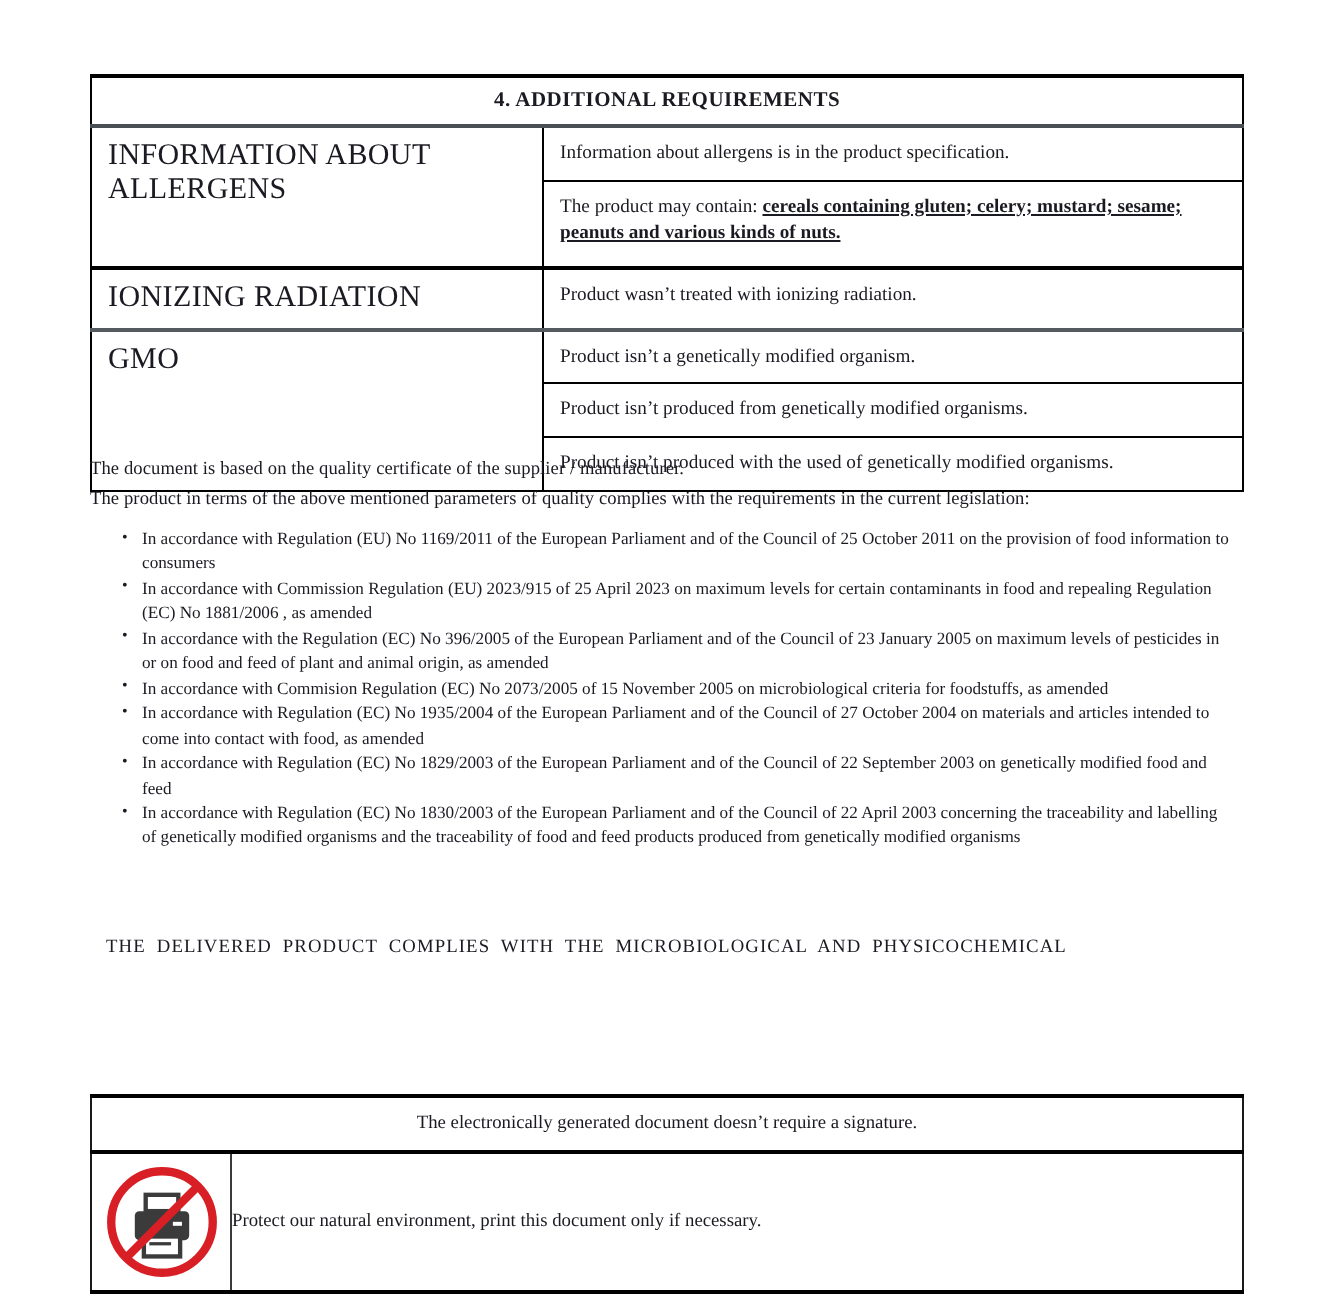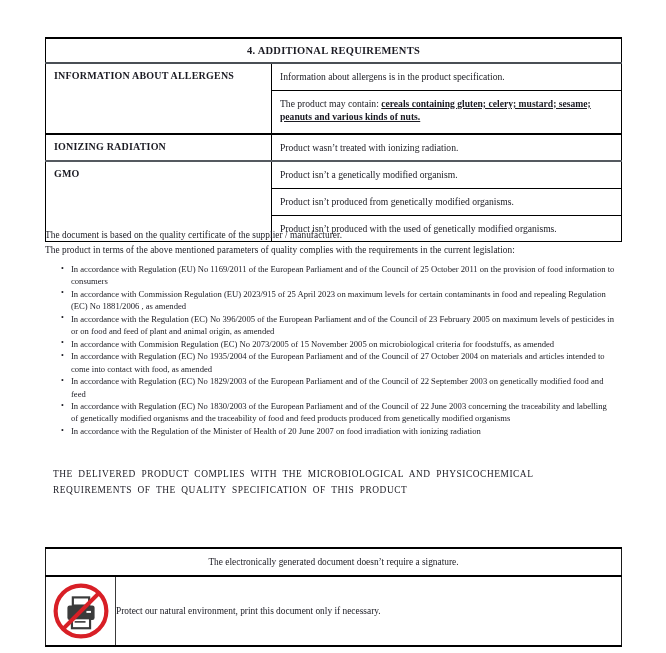--- a/index.html
+++ b/index.html
@@ -42,22 +42,22 @@
   .header-cell {
     text-align: center;
     font-weight: bold;
     font-size: 10.5px;
     letter-spacing: 0.25px;
     padding: 6px 4px 6px 4px !important;
     border-top: 2px solid #000 !important;
     border-bottom: 2px solid #4a4f55 !important;
   }
   .label-cell {
-    font-weight: bold;
-    font-size: 10px;
+    font-weight: normal;
+    font-size: 15px;
     letter-spacing: 0.2px;
     padding: 6px 0 6px 8px !important;
     width: 226px;
   }
   .value-cell {
     font-size: 9.6px;
     padding: 6px 6px 6px 8px !important;
     line-height: 1.42;
   }
   .value-cell.tall { padding-bottom: 9px !important; }
@@ -202,31 +202,29 @@
   </table>
 
   <div class="intro">
     <div>The document is based on the quality certificate of the supplier / manufacturer.</div>
     <div>The product in terms of the above mentioned parameters of quality complies with the requirements in the current legislation:</div>
   </div>
 
   <ul class="bullets">
     <li>In accordance with Regulation (EU) No 1169/2011 of the European Parliament and of the Council of 25 October 2011 on the provision of food information to consumers</li>
     <li>In accordance with Commission Regulation (EU) 2023/915 of 25 April 2023 on maximum levels for certain contaminants in food and repealing Regulation (EC) No 1881/2006 , as amended</li>
-    <li>In accordance with the Regulation (EC) No 396/2005 of the European Parliament and of the Council of 23 February 2005 on maximum levels of pesticides in or on food and feed of plant and animal origin, as amended</li>
+    <li>In accordance with the Regulation (EC) No 396/2005 of the European Parliament and of the Council of 23 January 2005 on maximum levels of pesticides in or on food and feed of plant and animal origin, as amended</li>
     <li>In accordance with Commision Regulation (EC) No 2073/2005 of 15 November 2005 on microbiological criteria for foodstuffs, as amended</li>
     <li>In accordance with Regulation (EC) No 1935/2004 of the European Parliament and of the Council of 27 October 2004 on materials and articles intended to come into contact with food, as amended</li>
     <li>In accordance with Regulation (EC) No 1829/2003 of the European Parliament and of the Council of 22 September 2003 on genetically modified food and feed</li>
-    <li>In accordance with Regulation (EC) No 1830/2003 of the European Parliament and of the Council of 22 June 2003 concerning the traceability and labelling of genetically modified organisms and the traceability of food and feed products produced from genetically modified organisms</li>
-    <li>In accordance with the Regulation of the Minister of Health of 20 June 2007 on food irradiation with ionizing radiation</li>
+    <li>In accordance with Regulation (EC) No 1830/2003 of the European Parliament and of the Council of 22 April 2003 concerning the traceability and labelling of genetically modified organisms and the traceability of food and feed products produced from genetically modified organisms</li>
   </ul>
 
   <div class="statement statement-1">
     <span>THE  DELIVERED  PRODUCT  COMPLIES  WITH  THE  MICROBIOLOGICAL  AND  PHYSICOCHEMICAL</span>
-    <span class="line2">REQUIREMENTS  OF  THE  QUALITY  SPECIFICATION  OF  THIS  PRODUCT</span>
   </div>
 
 
   <table class="footer-table">
     <colgroup>
         <col style="width:70px">
         <col style="width:506px">
       </colgroup>
     <tbody>
       <tr>

